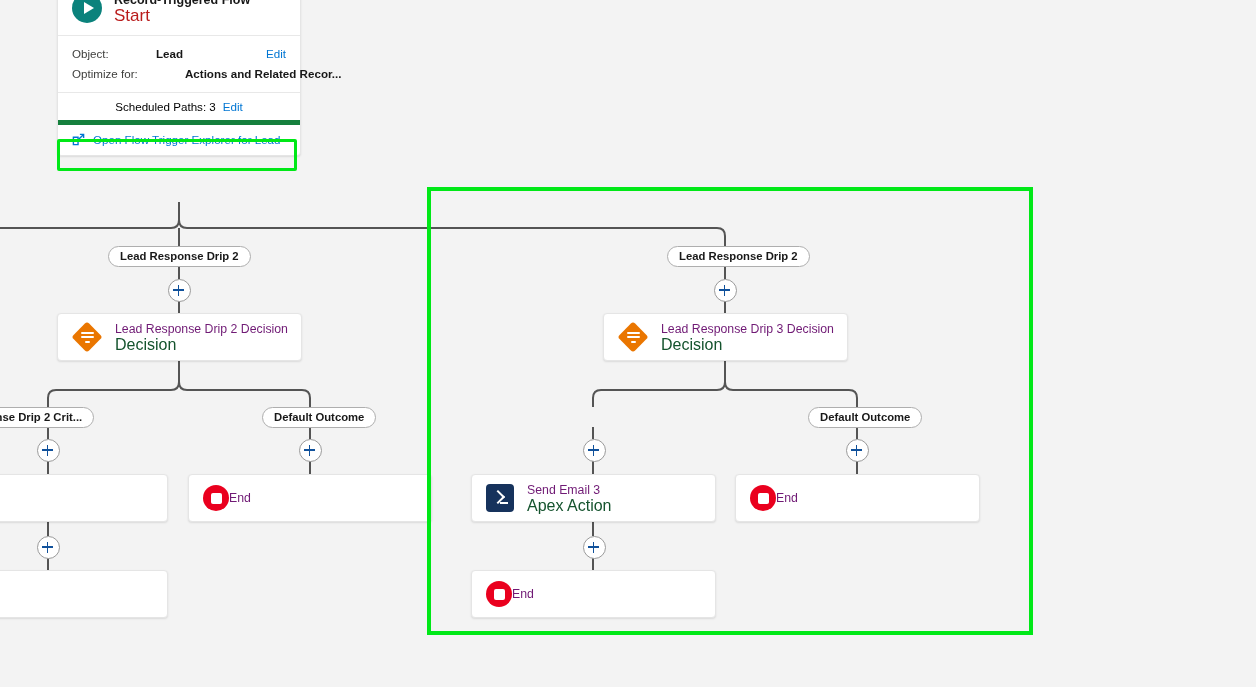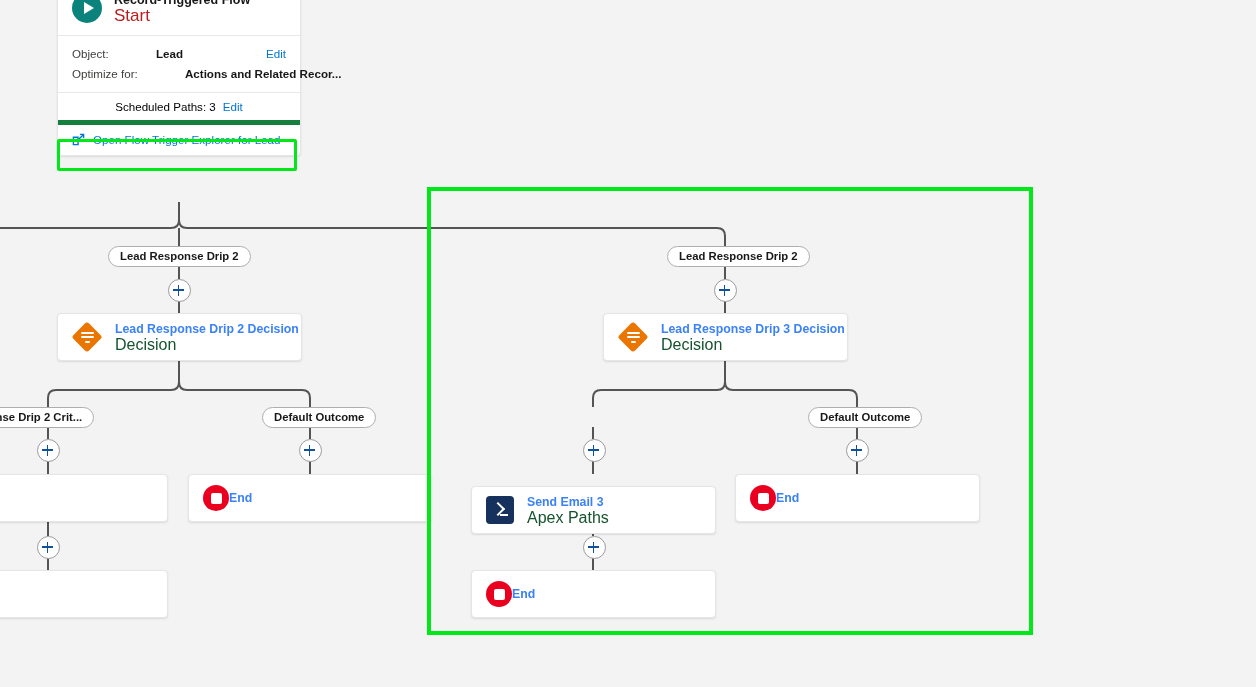--- a/index.html
+++ b/index.html
@@ -207,22 +207,22 @@
     align-items: center;
     box-sizing: border-box;
     padding: 0 14px;
     gap: 13px;
     z-index: 2;
     cursor: pointer;
   }
   .node .labels { min-width: 0; }
   .node .n-title {
     font-size: 12.3px;
-    font-weight: bold;
-    color: #3b82f6;
+    font-weight: normal;
+    color: #701a75;
     line-height: 16px;
     white-space: nowrap;
   }
   .node .n-sub {
     font-size: 16px;
     color: #14532d;
     line-height: 16px;
     white-space: nowrap;
   }
 
@@ -456,28 +456,28 @@
     </span>
     <span class="labels">
       <div class="n-title">Lead Response Drip 3 Decision</div>
       <div class="n-sub">Decision</div>
     </span>
   </div>
 
 
   <div class="plus" style="left:583px; top:439px;"></div>
 
-  <div class="node" style="left:471px; top:486px; width:245px; height:48px;">
+  <div class="node" style="left:471px; top:474px; width:245px; height:48px;">
     <span class="ico-apex">
       <span class="chev"></span>
         <span class="und"></span>
     </span>
     <span class="labels">
       <div class="n-title">Send Email 3</div>
-      <div class="n-sub">Apex Paths</div>
+      <div class="n-sub">Apex Action</div>
     </span>
   </div>
 
   <div class="plus" style="left:583px; top:536px;"></div>
 
   <div class="node end-node" style="left:471px; top:570px; width:245px; height:48px;">
     <span class="ico-end">
       <span class="sq"></span>
     </span>
     <span class="labels">

